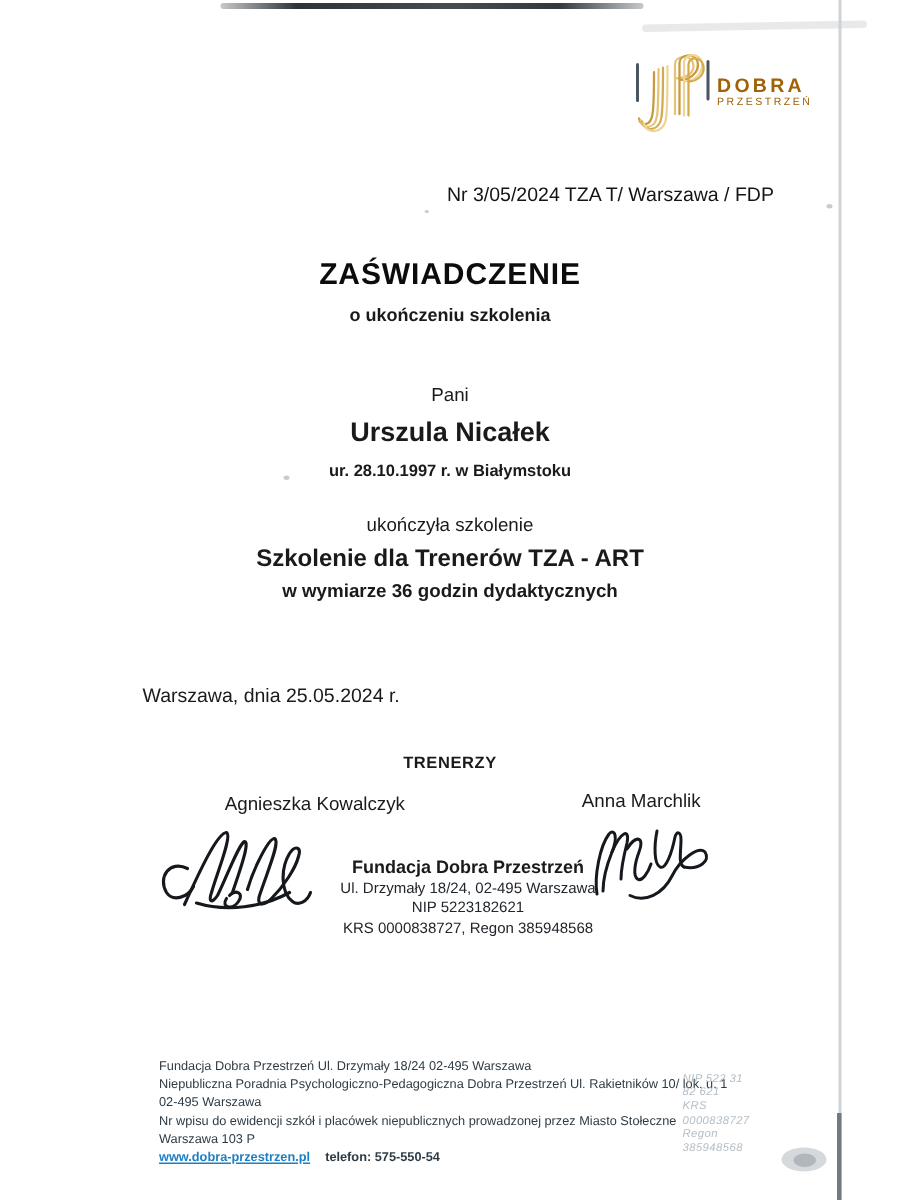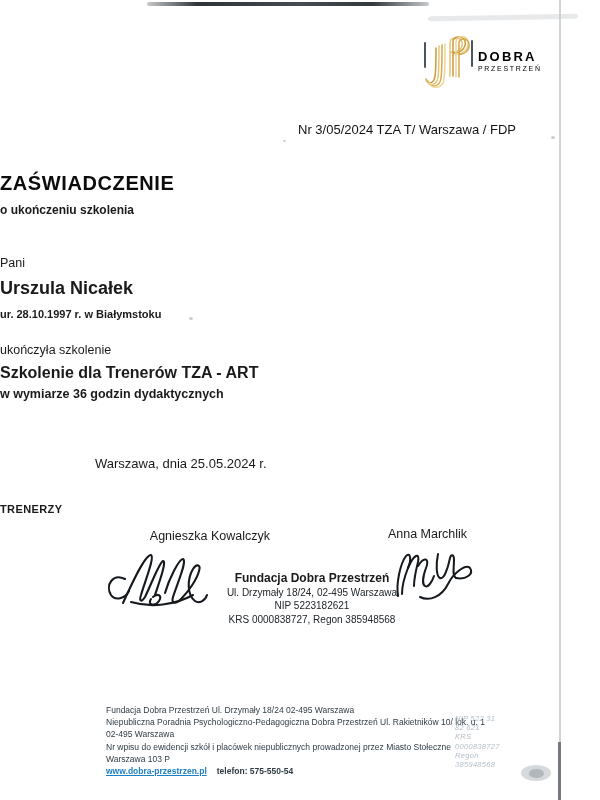--- a/index.html
+++ b/index.html
@@ -1,20 +1,20 @@
 <!DOCTYPE html>
 <html><head>
 <meta charset="utf-8">
 <style>
   html,body{margin:0;padding:0;}
   body{width:600px;height:800px;background:#e9e9e9;font-family:"Liberation Sans",sans-serif;}
   .page{position:relative;width:600px;height:800px;background:#ffffff;overflow:hidden;color:#1a1a1a;}
   .abs{position:absolute;}
-  .ctr{left:0;width:600px;}
-  .logo-text{position:absolute;left:478px;top:49px;color:#000000;}
+  .ctr{left:0;width:600px;text-align:center;}
+  .logo-text{position:absolute;left:478px;top:49px;color:#a16207;}
   .logo-line1{font-size:13px;font-weight:700;letter-spacing:2.2px;}
   .logo-line2{font-size:7px;font-weight:400;letter-spacing:1.7px;margin-top:1px;}
   
   .refnum{left:298px;top:122px;font-size:13px;color:#141414;}
   .title{top:172px;font-size:20px;font-weight:700;letter-spacing:.6px;color:#0c0c0c;}
   .subtitle{top:203px;font-size:12px;font-weight:700;}
   .salutation{top:256px;font-size:12.5px;}
   .name{top:278px;font-size:18px;font-weight:700;}
   .birth{top:308px;font-size:11px;font-weight:700;}
   .completion{top:343px;font-size:12.5px;}

